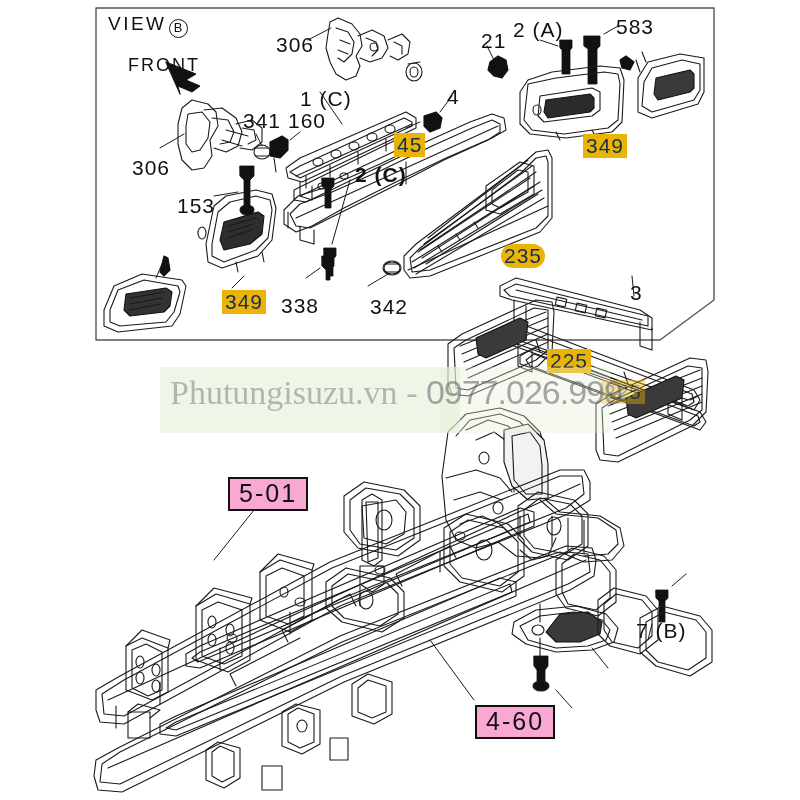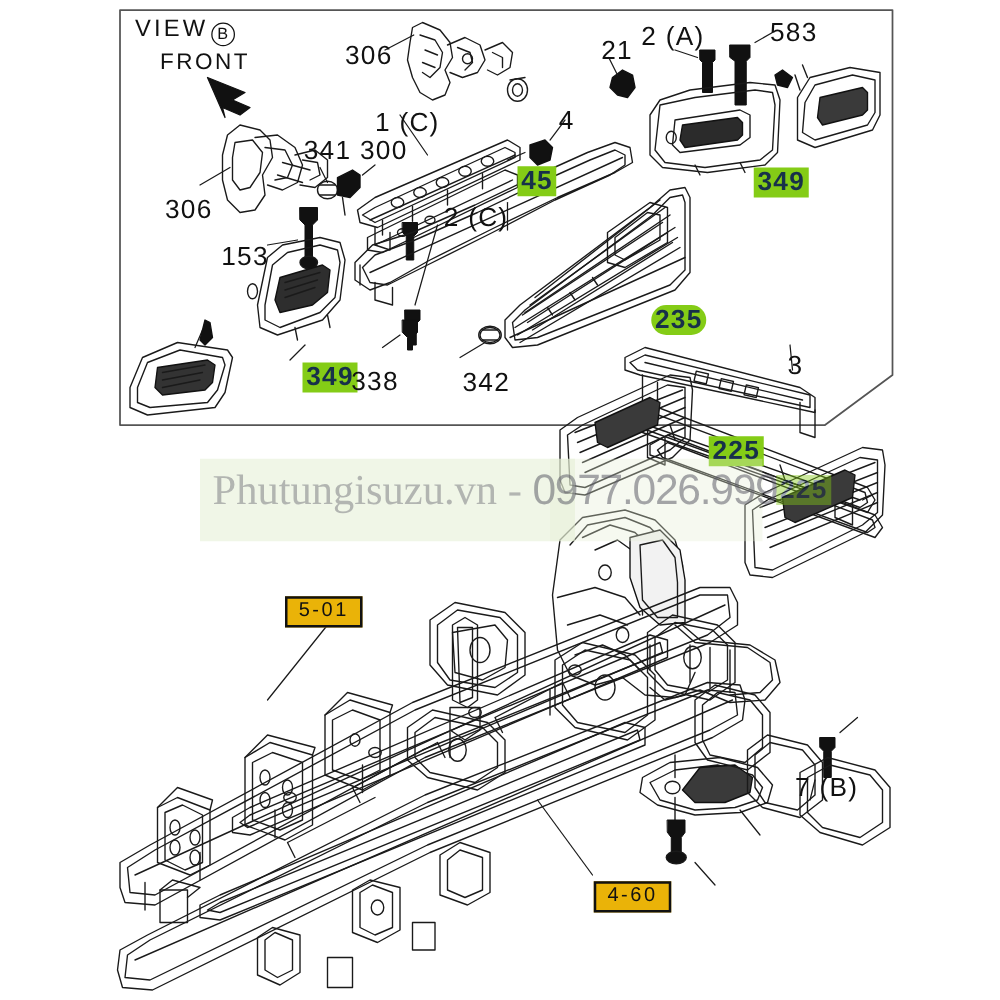--- a/index.html
+++ b/index.html
@@ -20,31 +20,30 @@
     position:absolute;
     font-family:"Liberation Sans", sans-serif;
     font-size:21px;
     letter-spacing:1px;
     color:#111;
     white-space:nowrap;
     line-height:1;
     -webkit-font-smoothing:antialiased;
   }
   .lbl.hl{
-    background:#84cc16;
+    background:#eab308;
     color:#17304a;
     padding:1px 3px 2px 3px;
-    font-weight:700;
-    margin-left:20px;
+    font-weight:400;
   }
   .lbl.boxed{
     border:2px solid #111;
-    background:#eab308;
+    background:#f9a8d4;
     padding:2px 9px 3px 9px;
-    font-size:16px;
+    font-size:25px;
     letter-spacing:2px;
   }
   .lbl.viewtitle{
     font-size:19px;letter-spacing:2.5px;
   }
   .lbl.front{
     font-size:18px;letter-spacing:2px;
   }
   .circB{
     display:inline-block;
@@ -406,34 +405,34 @@
       <path d="M262,500 L214,560" stroke-width="1"></path>
       <path d="M474,700 L430,640" stroke-width="1"></path>
 
     </g>
   </svg>
   </div>
 
   <div class="lbl viewtitle" style="left:108px;top:14px;">
     <span>VIEW</span><span class="circB">B</span>
   </div>
-  <div class="lbl front" style="left:128px;top:40px;">FRONT</div>
+  <div class="lbl front" style="left:128px;top:56px;">FRONT</div>
 
   <div class="lbl" style="left:276px;top:34px;">306</div>
   <div class="lbl" style="left:481px;top:30px;">21</div>
   <div class="lbl" style="left:513px;top:19px;">2 (A)</div>
   <div class="lbl" style="left:616px;top:16px;">583</div>
   <div class="lbl" style="left:300px;top:88px;">1 (C)</div>
   <div class="lbl" style="left:447px;top:86px;">4</div>
   <div class="lbl" style="left:243px;top:110px;">341</div>
-  <div class="lbl" style="left:288px;top:110px;">300</div>
+  <div class="lbl" style="left:288px;top:110px;">160</div>
   <div class="lbl" style="left:132px;top:157px;">306</div>
   <div class="lbl hl" style="left:394px;top:133px;">45</div>
   <div class="lbl hl" style="left:583px;top:134px;">349</div>
-  <div class="lbl" style="left:355px;top:164px;">2 (C)</div>
+  <div class="lbl" style="left:355px;top:164px;font-weight:bold;">2 (C)</div>
   <div class="lbl" style="left:177px;top:195px;">153</div>
   <div class="lbl hl" style="left:501px;top:244px;border-radius:12px;">235</div>
   <div class="lbl hl" style="left:222px;top:290px;">349</div>
   <div class="lbl" style="left:281px;top:295px;">338</div>
   <div class="lbl" style="left:370px;top:296px;text-align:center;">342</div>
   <div class="lbl" style="left:630px;top:282px;">3</div>
   <div class="lbl hl" style="left:547px;top:349px;">225</div>
   <div class="lbl hl" style="left:601px;top:380px;opacity:0.42;">225</div>
   <div class="lbl" style="left:636px;top:620px;">7 (B)</div>
 

